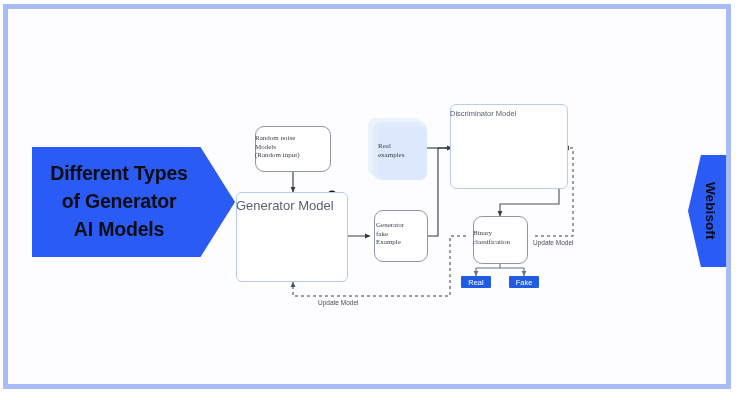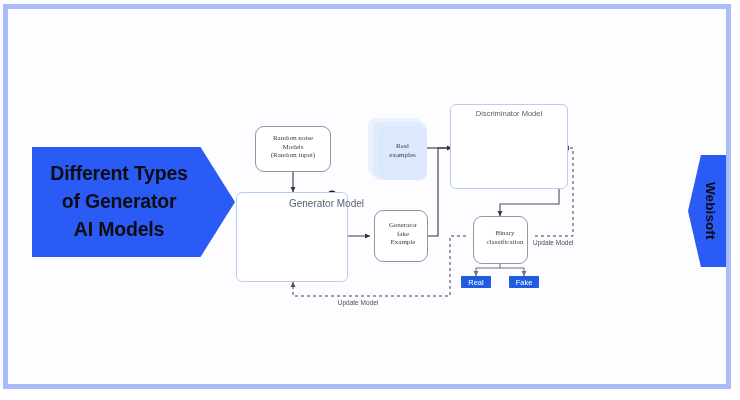--- a/index.html
+++ b/index.html
@@ -107,21 +107,21 @@
     position: absolute;
     left: 228px;
     top: 96px;
     width: 356px;
     height: 216px;
   }
   #diagram svg { display: block; }
 
   .dlabel {
     position: absolute;
-    text-align: center;
+    text-align: left;
     color: #3a3f4b;
     font-family: "Liberation Serif", serif;
     line-height: 1.22;
     pointer-events: none;
   }
   .dlabel.sans {
     font-family: "Liberation Sans", sans-serif;
     color: #5a6070;
   }
 
@@ -365,34 +365,34 @@
     </svg>
 
     <div class="nodebox" style="left:27px; top:30px; width:76px; height:46px;"></div>
     <div class="dlabel" style="left:27px; top:38px; width:76px; font-size:7px;">
       <div>Random noise</div>
       <div>Models</div>
       <div>(Random input)</div>
     </div>
 
     <div class="modelbox" style="left:8px; top:96px; width:112px; height:90px;"></div>
-    <div class="dlabel sans" style="left:8px; top:102px; width:133px; font-size:10px;margin-left:24px;">
+    <div class="dlabel sans" style="left:8px; top:102px; width:133px; font-size:13px;">
       <span>Generator Model</span>
     </div>
 
     <div class="stackcard" style="left:140px; top:22px; width:54px; height:58px; opacity:0.55;"></div>
     <div class="stackcard" style="left:145px; top:26px; width:54px; height:58px; opacity:0.75;"></div>
     <div class="stackcard" style="left:150px; top:30px; width:49px; height:54px;"></div>
     <div class="dlabel" style="left:150px; top:46px; width:49px; font-size:7px;">
       <div>Real</div>
       <div>examples</div>
     </div>
 
     <div class="nodebox" style="left:146px; top:114px; width:54px; height:52px;"></div>
-    <div class="dlabel" style="left:140px; top:125px; width:70px; font-size:7px;">
+    <div class="dlabel" style="left:148px; top:125px; width:70px; font-size:7px;">
       <div>Generator</div>
       <div>fake</div>
       <div>Example</div>
     </div>
 
     <div class="modelbox" style="left:222px; top:8px; width:118px; height:85px;"></div>
     <div class="dlabel sans" style="left:222px; top:13px; width:118px; font-size:7.5px;">
       <span>Discriminator Model</span>
     </div>
 

